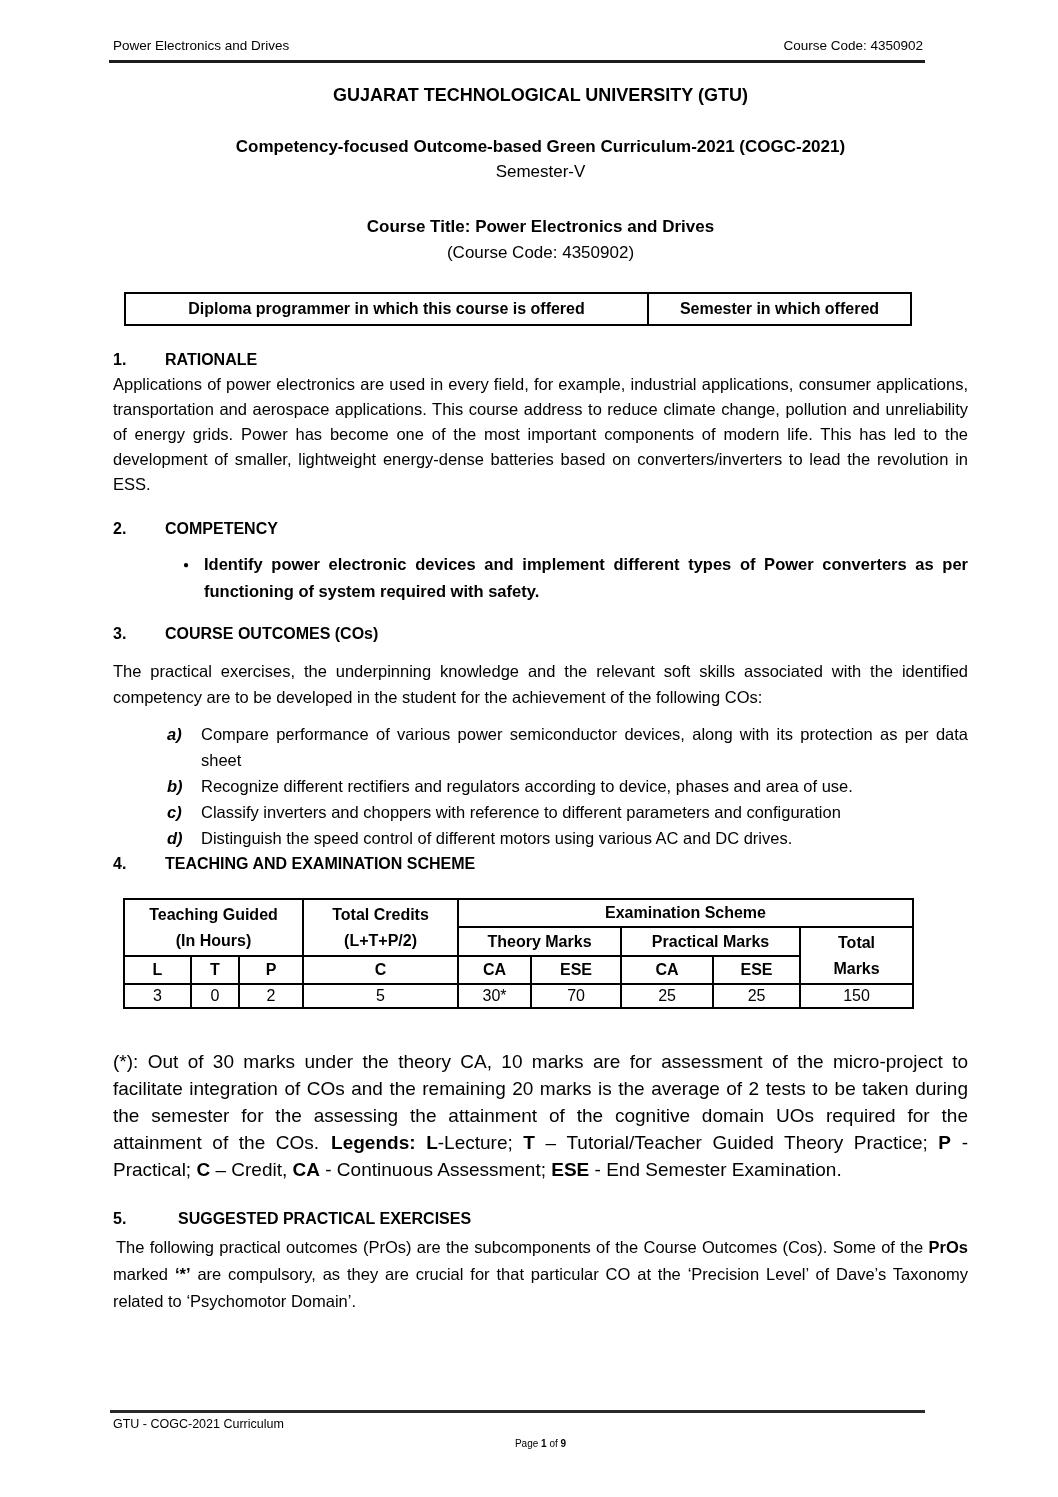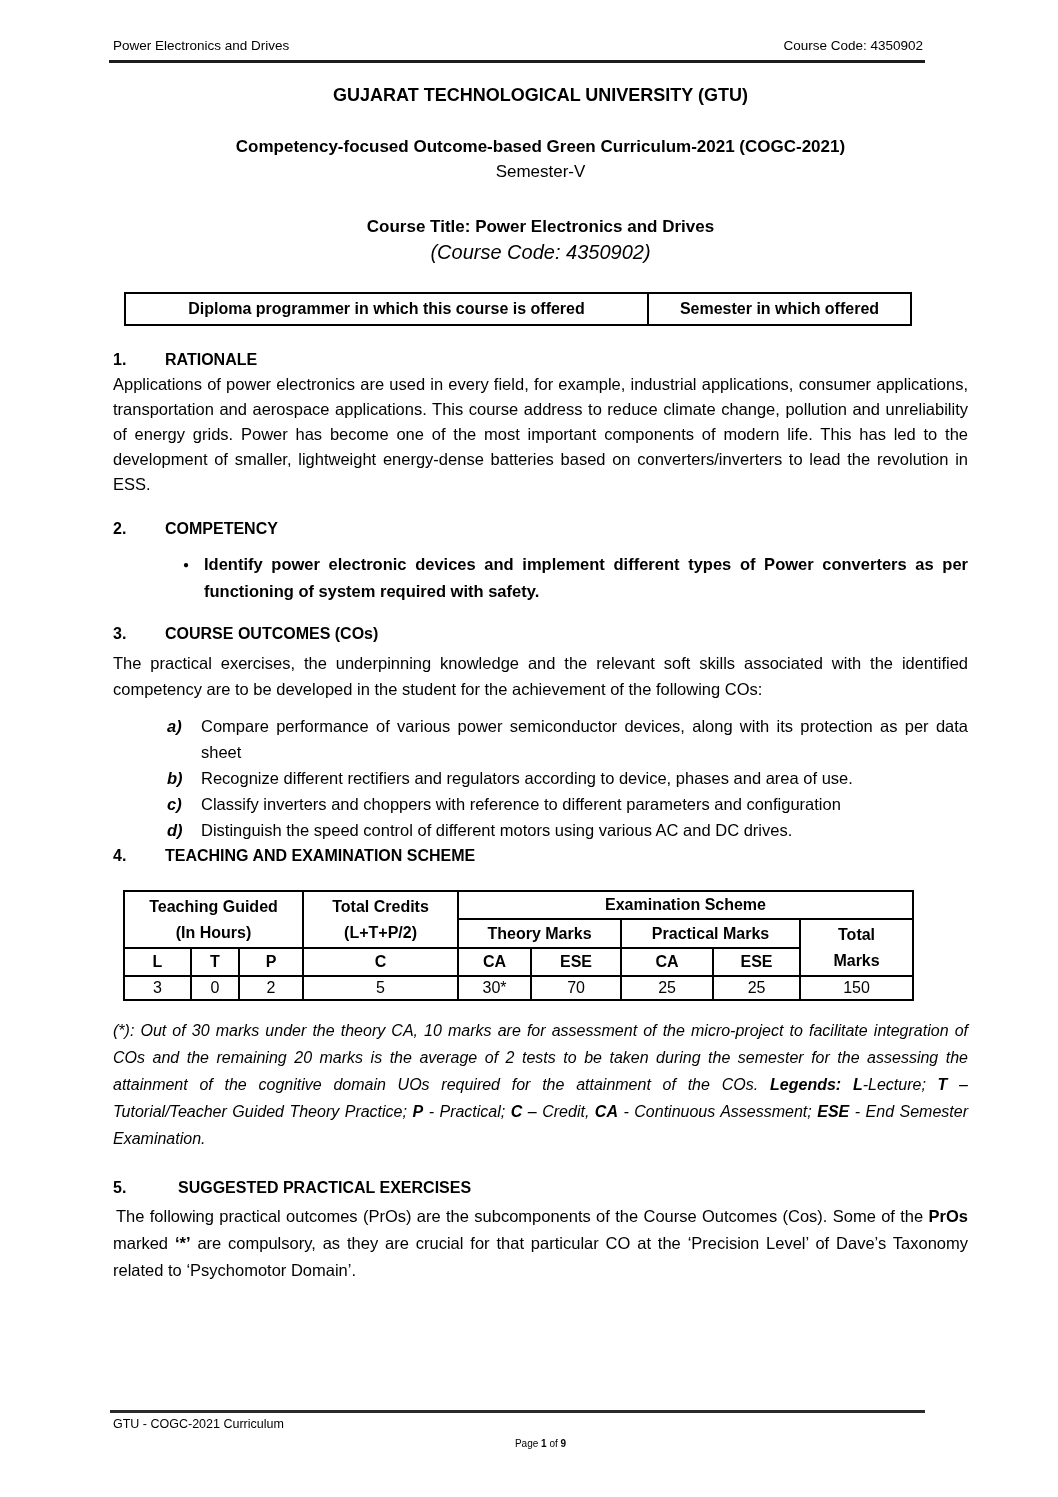--- a/index.html
+++ b/index.html
@@ -14,21 +14,21 @@
   
   .hdr-row { display:flex; justify-content:space-between; width:810px; padding-top:38px;
              font-size:13.5px; line-height:16px; }
   .hdr-rule { width:816px; height:3px; background:#1d1d1d; margin-top:6px; margin-left:-4px; }
 
   
   .doc-title    { margin-top:21px; text-align:center; font-weight:bold; font-size:18px; line-height:22px; }
   .t-curriculum { margin-top:30px; text-align:center; font-weight:bold; font-size:17px; line-height:22px; }
   .t-semester   { text-align:center; font-size:17px; line-height:28px; }
   .t-course     { margin-top:30px; text-align:center; font-weight:bold; font-size:17px; line-height:22px; }
-  .t-code       { text-align:center; font-size:20px; line-height:29px;font-style:italic; }
+  .t-code       { text-align:center; font-size:17px; line-height:29px; }
 
   sup { font-size:11px; vertical-align:super; line-height:0; }
 
   
   .offer-table { margin:25px 0 0 11px; border-collapse:collapse; table-layout:fixed;
                  width:786px; font-size:16px; }
   .offer-table th, .offer-table td { border:2px solid #000; text-align:center; height:32px; padding:1px 18px; }
   .offer-table th { font-weight:bold; }
 
   
@@ -54,21 +54,21 @@
   .scheme-table { margin:24px 0 0 10px; border-collapse:collapse; table-layout:fixed;
                   width:789px; font-size:16px; text-align:center; }
   .scheme-table th, .scheme-table td { border:2px solid #000; padding:0 2px; }
   .scheme-table th { font-weight:bold; line-height:26px; }
   .scheme-table tr.r1 th { height:27px; }
   .scheme-table tr.r2 th { height:29px; }
   .scheme-table tr.r3 th { height:28px; }
   .scheme-table tr.r4 td { height:24px; }
 
   
-  .note { margin-top:16px; font-style:italic; font-size:16px; line-height:27px; text-align:justify; }
+  .note { margin-top:39px; font-size:19px; line-height:27px; text-align:justify; }
   .note b { font-weight:bold; }
   .legends-gap { display:inline-block; width:12px; }
 
   
   .footer-rule { position:absolute; left:110px; top:1410px; width:815px; height:3px; background:#2a2a2a; }
   .footer-left { position:absolute; left:113px; top:1417px; font-size:12.5px; }
   .footer-page { position:absolute; left:113px; top:1438px; width:855px; text-align:center; font-size:10px; }
   .footer-page b { font-weight:bold; }
 </style>
 </head>
@@ -113,21 +113,21 @@
   </div>
   <div class="bullet-item">
     <span class="bullet-glyph">●</span>
     <div class="bullet-text">Identify power electronic devices and implement different types of Power converters as per functioning of system required with safety.</div>
   </div>
 
   <div class="sec-head" style="margin-top:19px;">
     <span class="sec-num">3.</span>
     <span>COURSE OUTCOMES (COs)</span>
   </div>
-  <div class="para lh26" style="margin-top:6px;">The practical exercises, the underpinning knowledge and the relevant soft skills associated with the identified competency are to be developed in the student for the achievement of the following COs:</div>
+  <div class="para lh26" style="margin-top:14px;">The practical exercises, the underpinning knowledge and the relevant soft skills associated with the identified competency are to be developed in the student for the achievement of the following COs:</div>
 
   <div class="co-item" style="margin-top:11px;">
     <span class="co-marker">a)</span>
     <span class="co-text">Compare performance of various power semiconductor devices, along with its protection as per data sheet</span>
   </div>
   <div class="co-item">
     <span class="co-marker">b)</span>
     <span class="co-text">Recognize different rectifiers and regulators according to device, phases and area of use.</span>
   </div>
   <div class="co-item">

